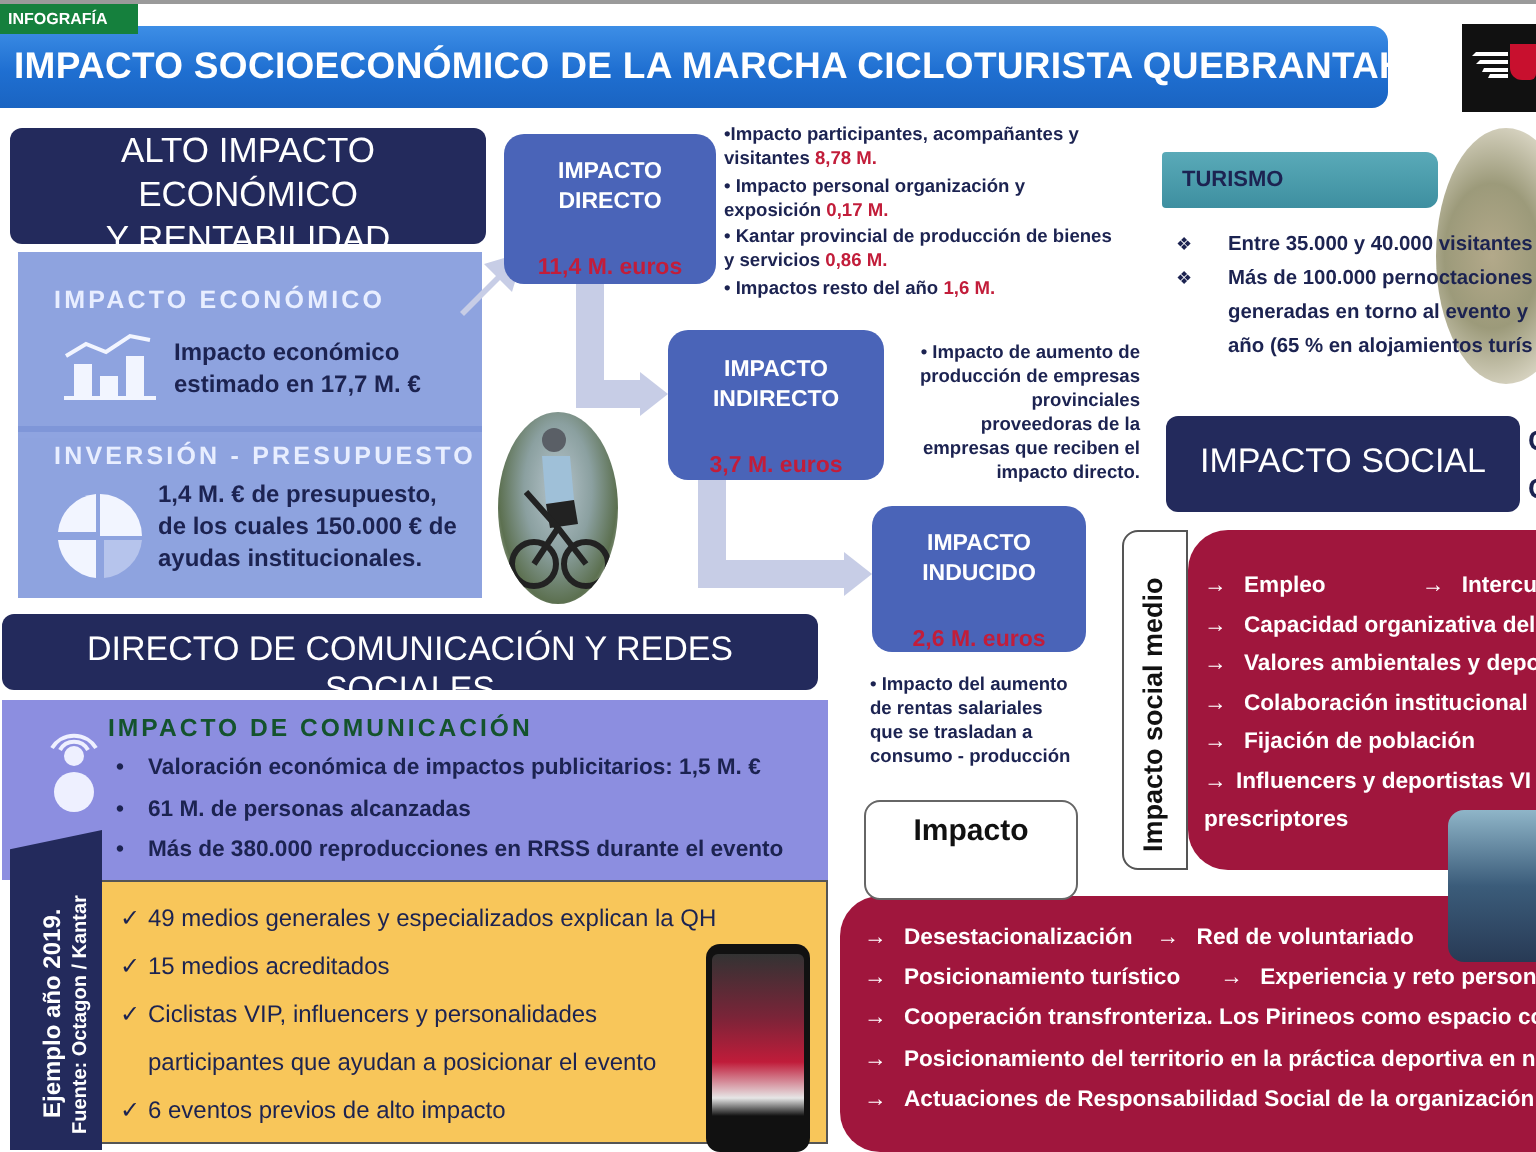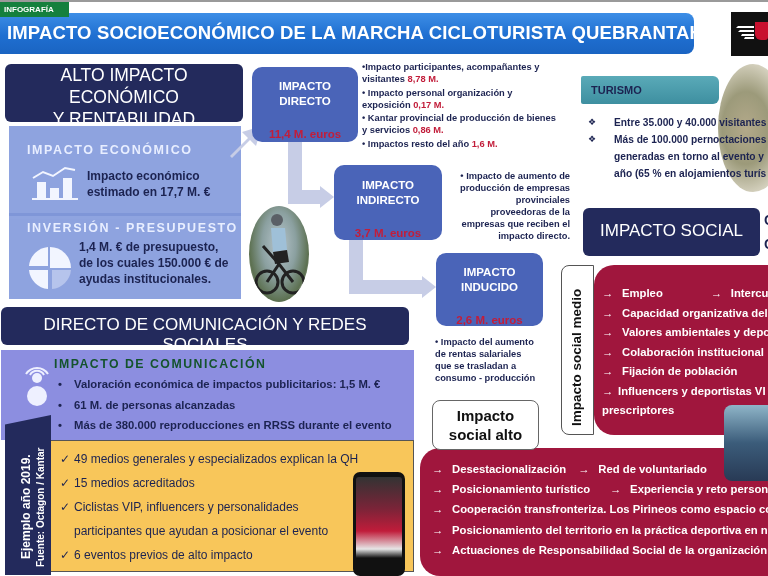--- a/index.html
+++ b/index.html
@@ -227,21 +227,20 @@
   <div><span class="arr">→</span><span>Colaboración institucional</span></div>
   <div><span class="arr">→</span><span>Fijación de población</span></div>
   <div><span class="arr" style="width:16px;">→</span><span>Influencers y deportistas VI</span></div>
   <div>prescriptores</div>
 </div>
 
 <div class="abs sa-box"></div>
 <div class="abs photo-team"></div>
 <div class="abs sa-label">
   <div>Impacto</div>
-  <div>social alto</div>
 </div>
 <div class="abs sa-list">
   <div><span class="arr">→</span><span>Desestacionalización</span><span style="display:inline-block;width:12px;"></span><span class="arr">→</span><span>Red de voluntariado</span></div>
   <div><span class="arr">→</span><span>Posicionamiento turístico</span><span style="display:inline-block;width:20px;"></span><span class="arr">→</span><span>Experiencia y reto persona</span></div>
   <div><span class="arr">→</span><span>Cooperación transfronteriza. Los Pirineos como espacio co</span></div>
   <div><span class="arr">→</span><span>Posicionamiento del territorio en la práctica deportiva en n</span></div>
   <div><span class="arr">→</span><span>Actuaciones de Responsabilidad Social de la organización</span></div>
 </div>
 
 <div class="abs darkhead h-comm">DIRECTO DE COMUNICACIÓN Y REDES SOCIALES</div>

